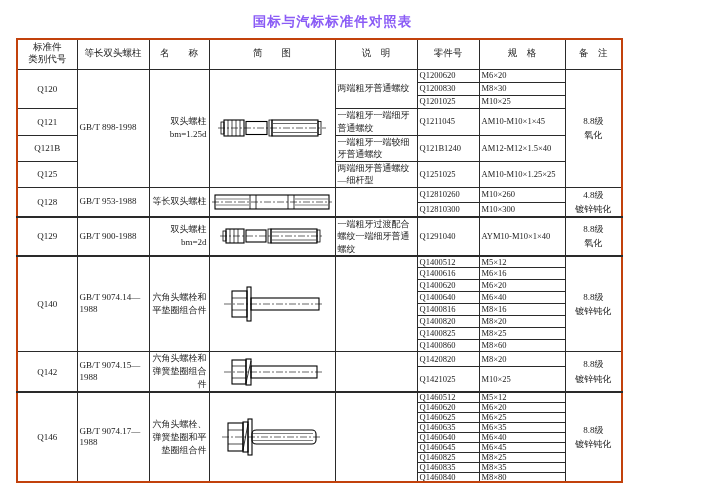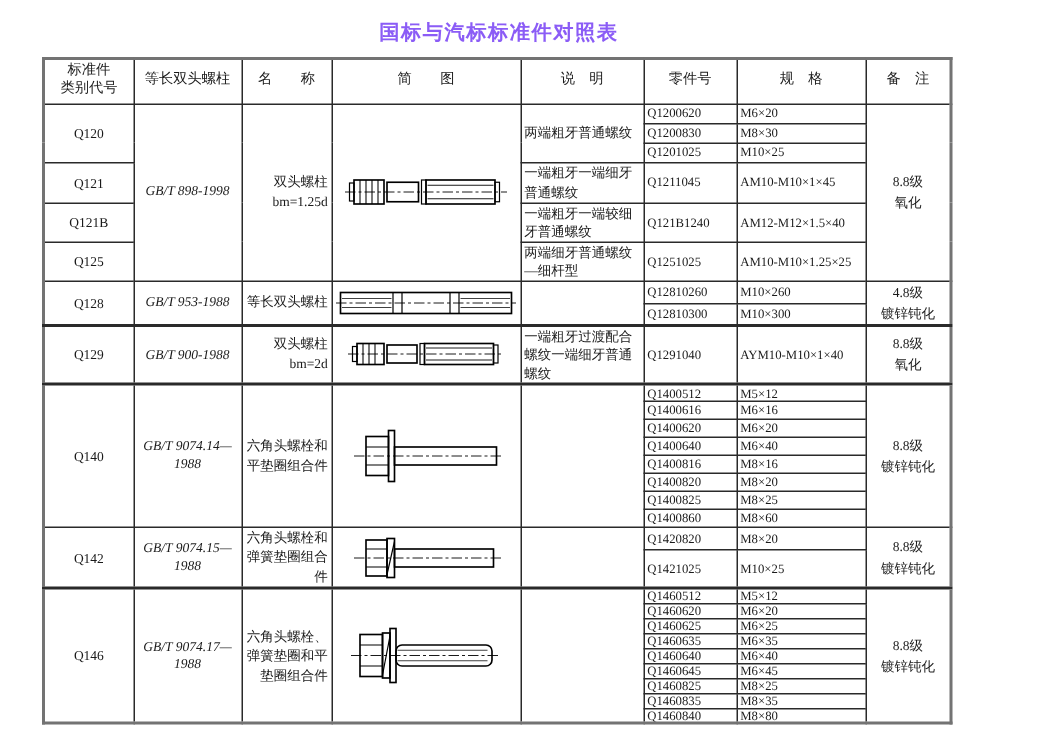--- a/index.html
+++ b/index.html
@@ -5,33 +5,33 @@
   html,body{margin:0;padding:0;}
   body{
     width:702px;height:496px;background:#ffffff;position:relative;
     font-family:"Liberation Serif","DejaVu Serif",serif;color:#1a1a1a;
   }
   .page-title{
     position:absolute;top:13px;left:30px;width:605px;
     text-align:center;font-weight:bold;font-size:13.5px;letter-spacing:1px;color:#8b5cf6;
   }
   table.std{
-    position:absolute;top:38px;left:28px;width:605px;
-    border-collapse:collapse;table-layout:fixed;border:2px solid #737373;
+    position:absolute;top:38px;left:16px;width:605px;
+    border-collapse:collapse;table-layout:fixed;border:2px solid #c2410c;
   }
   table.std td,table.std th{
     border:1px solid #2a2a2a;padding:0 2px;overflow:hidden;
     font-weight:normal;vertical-align:middle;
   }
   th.hd{font-size:9.5px;text-align:center;line-height:1.25;white-space:pre-line;}
   .rhead{height:30px}
   .r13{height:13px}.r27{height:27px}.r26{height:26px}.r33{height:33px}
   .r12{height:12px}.r21{height:21px}.r10{height:10px}
   td.code{text-align:center;font-size:9px;}
-  td.stdc{text-align:center;font-size:9px;white-space:pre-line;line-height:1.3;font-style:italic;}
+  td.stdc{font-size:9px;white-space:pre-line;line-height:1.3;}
   td.name{text-align:right;font-size:9px;white-space:pre-line;line-height:1.45;padding:0 6px;}
   td.sketch{text-align:center;padding:0;}
   td.desc{text-align:left;font-size:9px;line-height:1.35;padding:1px 3px;}
   td.pno,td.spec{text-align:left;font-size:8.5px;line-height:1;padding:0 3px;white-space:nowrap;margin-left:20px;}
   td.remark{text-align:center;font-size:9px;white-space:pre-line;line-height:1.6;}
   td.vtop{vertical-align:top;padding-top:4px;}
   tr.sec-sep td{border-top-width:2px;}
   tr.sec-end td{border-bottom-width:2px;}
   svg{display:block;margin:0 auto;}
   svg line,svg rect,svg polyline,svg path{stroke:#000;fill:none;}

